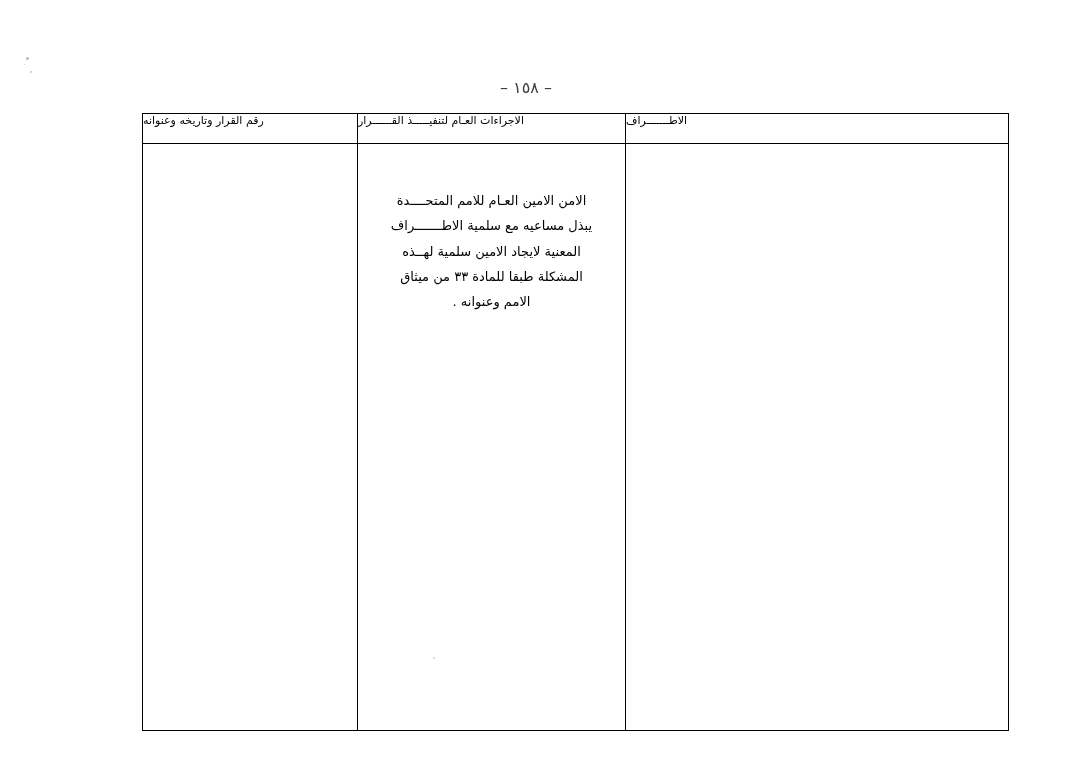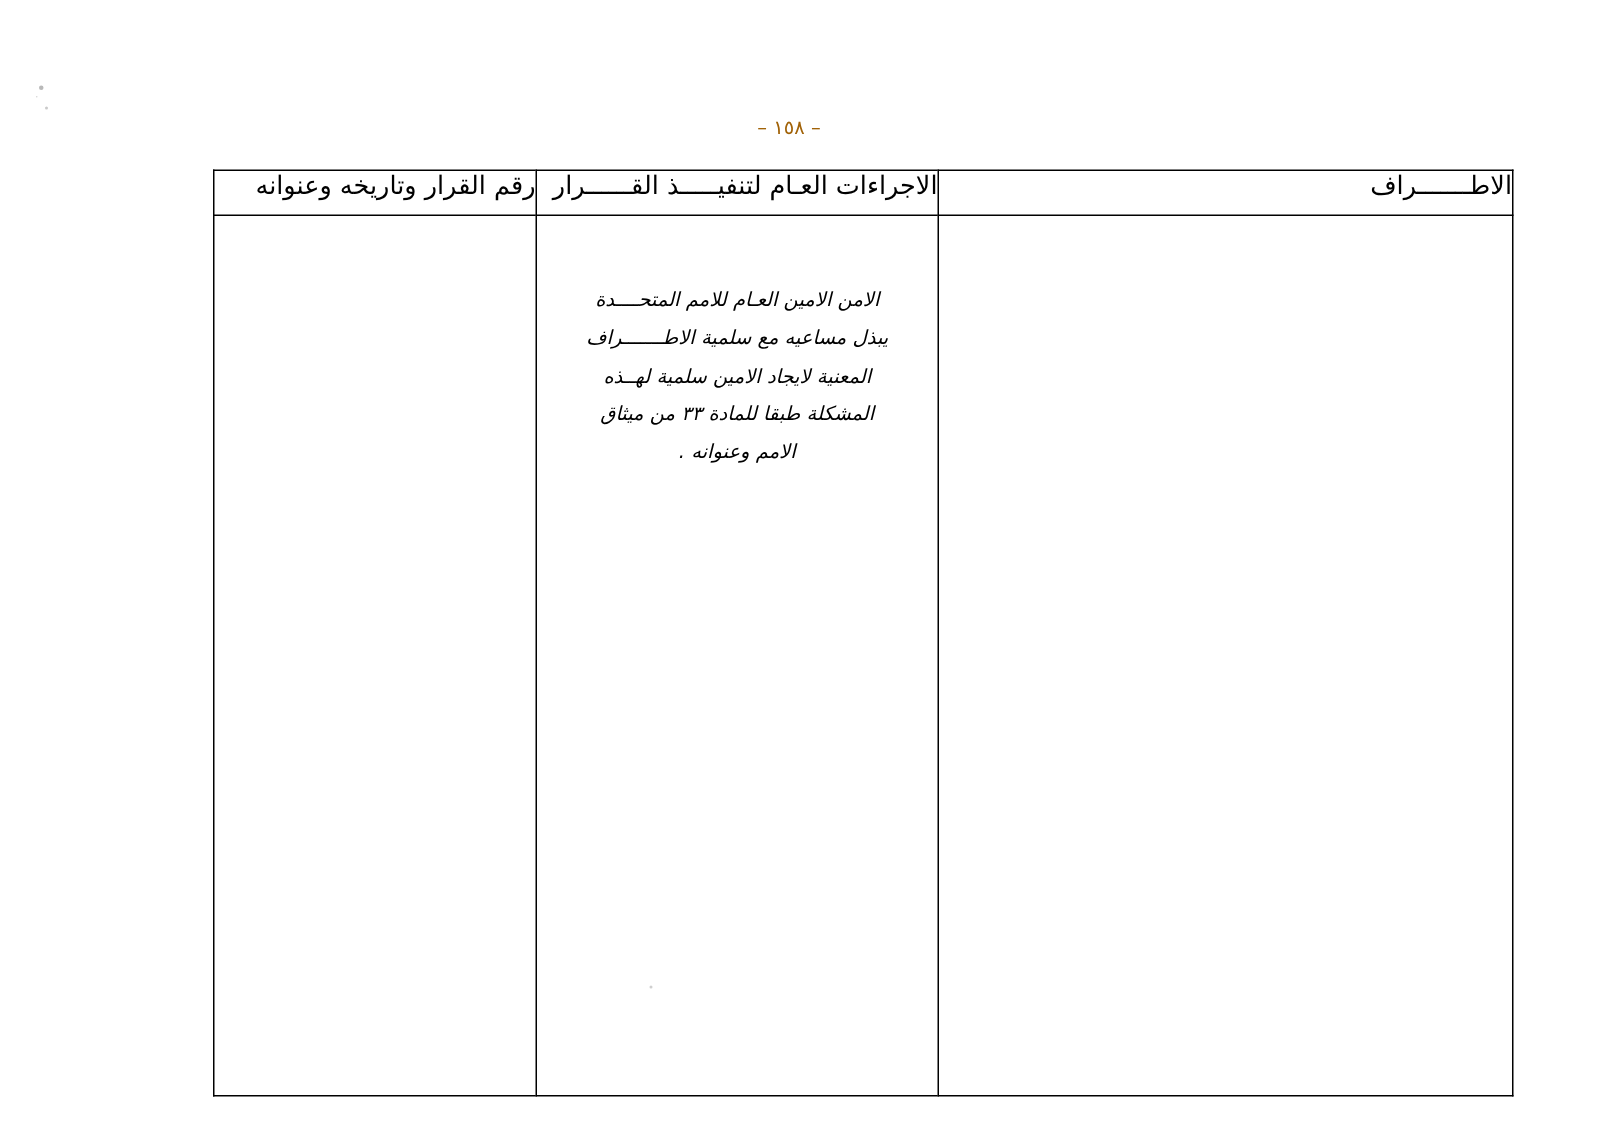--- a/index.html
+++ b/index.html
@@ -28,23 +28,23 @@
   .speck-c { left: 24px; top: 64px;  width: 1px; height: 1px; background:#d3d3d3; }
   .speck-d { left: 433px; top: 657px; width: 2px; height: 2px; background:#cfcfcf; }
 
   .page-number {
     position: absolute;
     top: 78px;
     left: 0;
     width: 1052px;
     text-align: center;
     font-family: "DejaVu Sans", sans-serif;
-    font-size: 13px;
+    font-size: 16px;
     letter-spacing: 1px;
-    color: #a16207;
+    color: #404040;
   }
 
   
   .table-wrap {
     position: absolute;
     left: 143px;
     top: 113px;
     width: 866px;
     height: 618px;
   }
@@ -68,22 +68,22 @@
   table.doc-table {
     border: 1px solid #000;
   }
 
   .col-decision  { width: 215px; }
   .col-measures  { width: 268px; }
   .col-notes     { width: 383px; }
 
   .head-row th {
     height: 29px;
-    text-align: right;
-    font-size: 17px;
+    text-align: left;
+    font-size: 11px;
     font-family: "DejaVu Sans", sans-serif;
     letter-spacing: 0.2px;
     padding: 4px 6px 5px 6px;
     white-space: nowrap;
   }
 
   .body-row td {
     height: 584px;
     padding: 0;
   }
@@ -92,21 +92,20 @@
     padding: 44px 16px 0 16px;
     font-size: 13px;
     line-height: 1.95;
     text-align: center;
     direction: rtl;
   }
 
   .cell-text p {
     margin: 0;
     white-space: nowrap;
-    font-style: italic;
   }
 
   .cell-empty {
     width: 100%;
     height: 100%;
   }
 </style>
 </head>
 <body>
 

